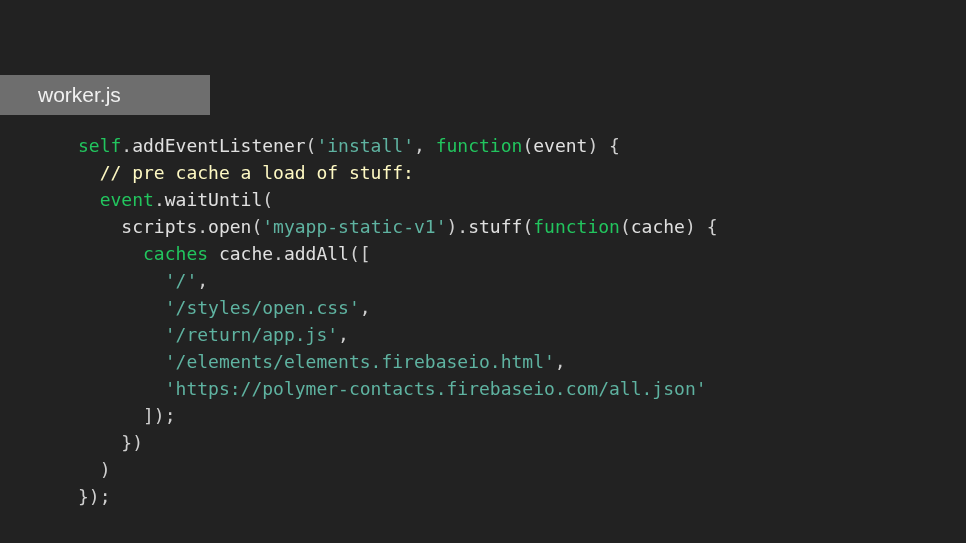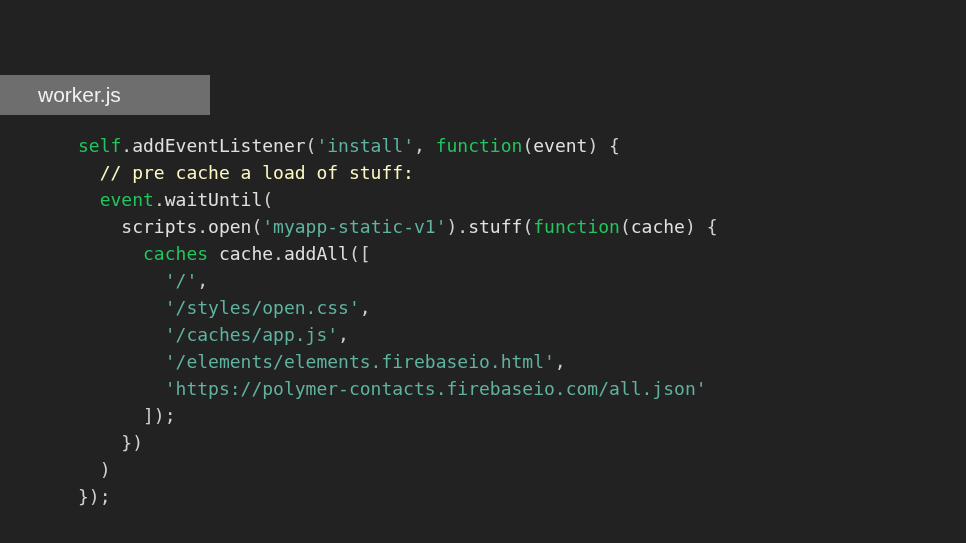--- a/index.html
+++ b/index.html
@@ -48,19 +48,19 @@
   <span>worker.js</span>
 </div>
 
 <div class="code"><pre id="code-pre"><span class="kw">self</span><span class="pn">.</span><span class="fn">addEventListener</span><span class="pn">(</span><span class="str">'install'</span><span class="pn">, </span><span class="kw">function</span><span class="pn">(</span><span class="id">event</span><span class="pn">) {</span>
 <span class="pn">  </span><span class="cmt">// pre cache a load of stuff:</span>
 <span class="pn">  </span><span class="kw">event</span><span class="pn">.</span><span class="fn">waitUntil</span><span class="pn">(</span>
 <span class="pn">    </span><span class="id">scripts</span><span class="pn">.</span><span class="fn">open</span><span class="pn">(</span><span class="str">'myapp-static-v1'</span><span class="pn">).</span><span class="fn">stuff</span><span class="pn">(</span><span class="kw">function</span><span class="pn">(</span><span class="id">cache</span><span class="pn">) {</span>
 <span class="pn">      </span><span class="kw">caches</span><span class="pn"> </span><span class="id">cache</span><span class="pn">.</span><span class="fn">addAll</span><span class="pn">([</span>
 <span class="pn">        </span><span class="str">'/'</span><span class="pn">,</span>
 <span class="pn">        </span><span class="str">'/styles/open.css'</span><span class="pn">,</span>
-<span class="pn">        </span><span class="str">'/caches/app.js'</span><span class="pn">,</span>
+<span class="pn">        </span><span class="str">'/return/app.js'</span><span class="pn">,</span>
 <span class="pn">        </span><span class="str">'/elements/elements.firebaseio.html'</span><span class="pn">,</span>
 <span class="pn">        </span><span class="str">'https://polymer-contacts.firebaseio.com/all.json'</span>
 <span class="pn">      ]);</span>
 <span class="pn">    })</span>
 <span class="pn">  )</span>
 <span class="pn">});</span></pre></div>
 
 </body></html>

